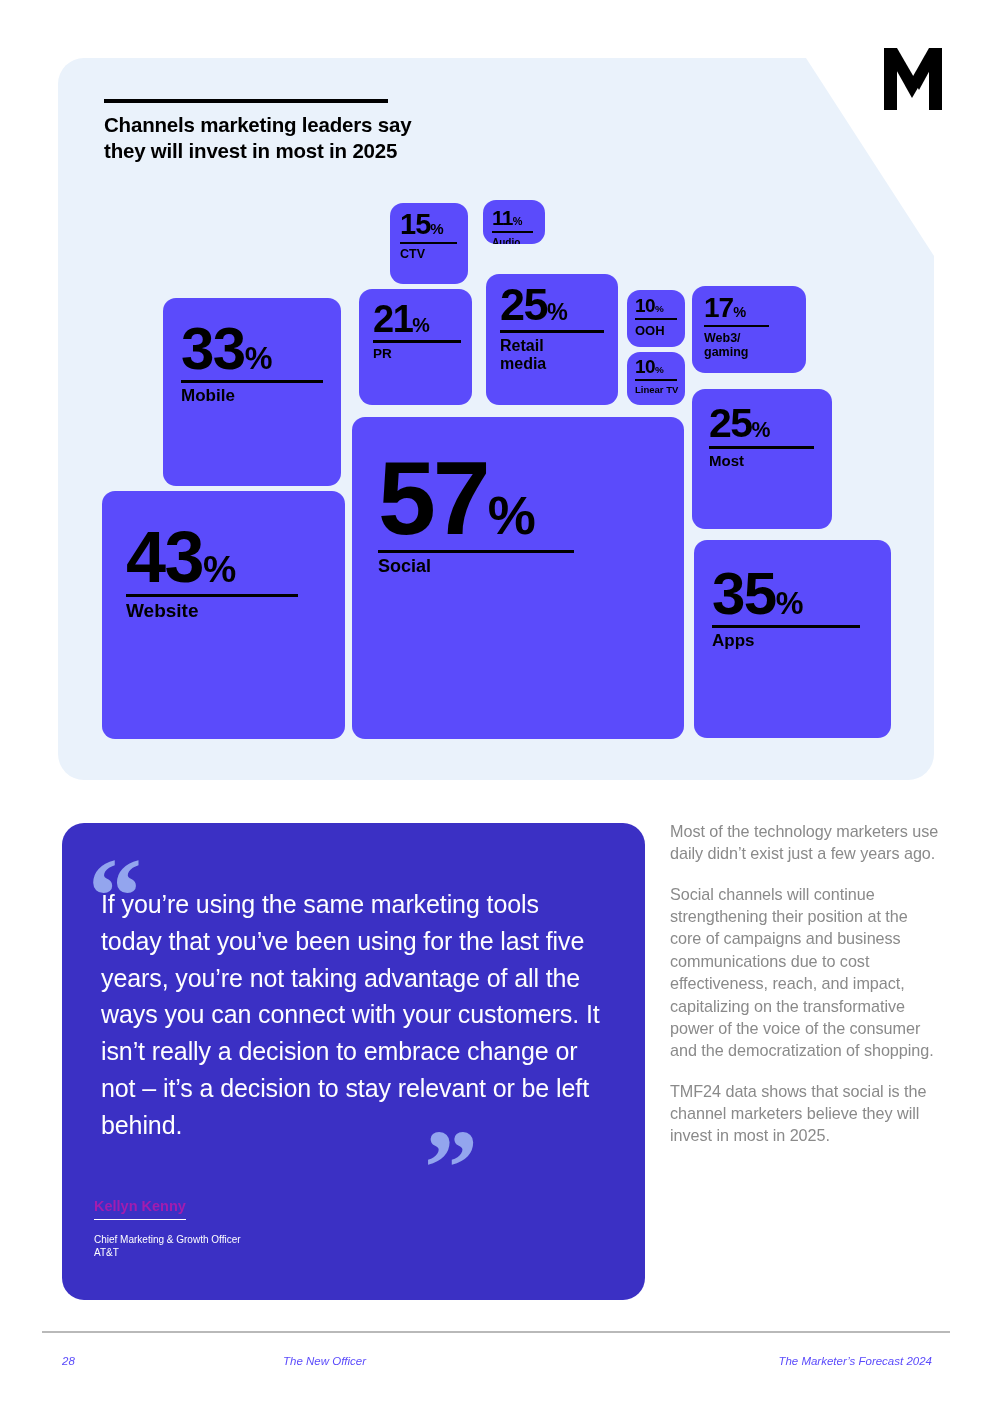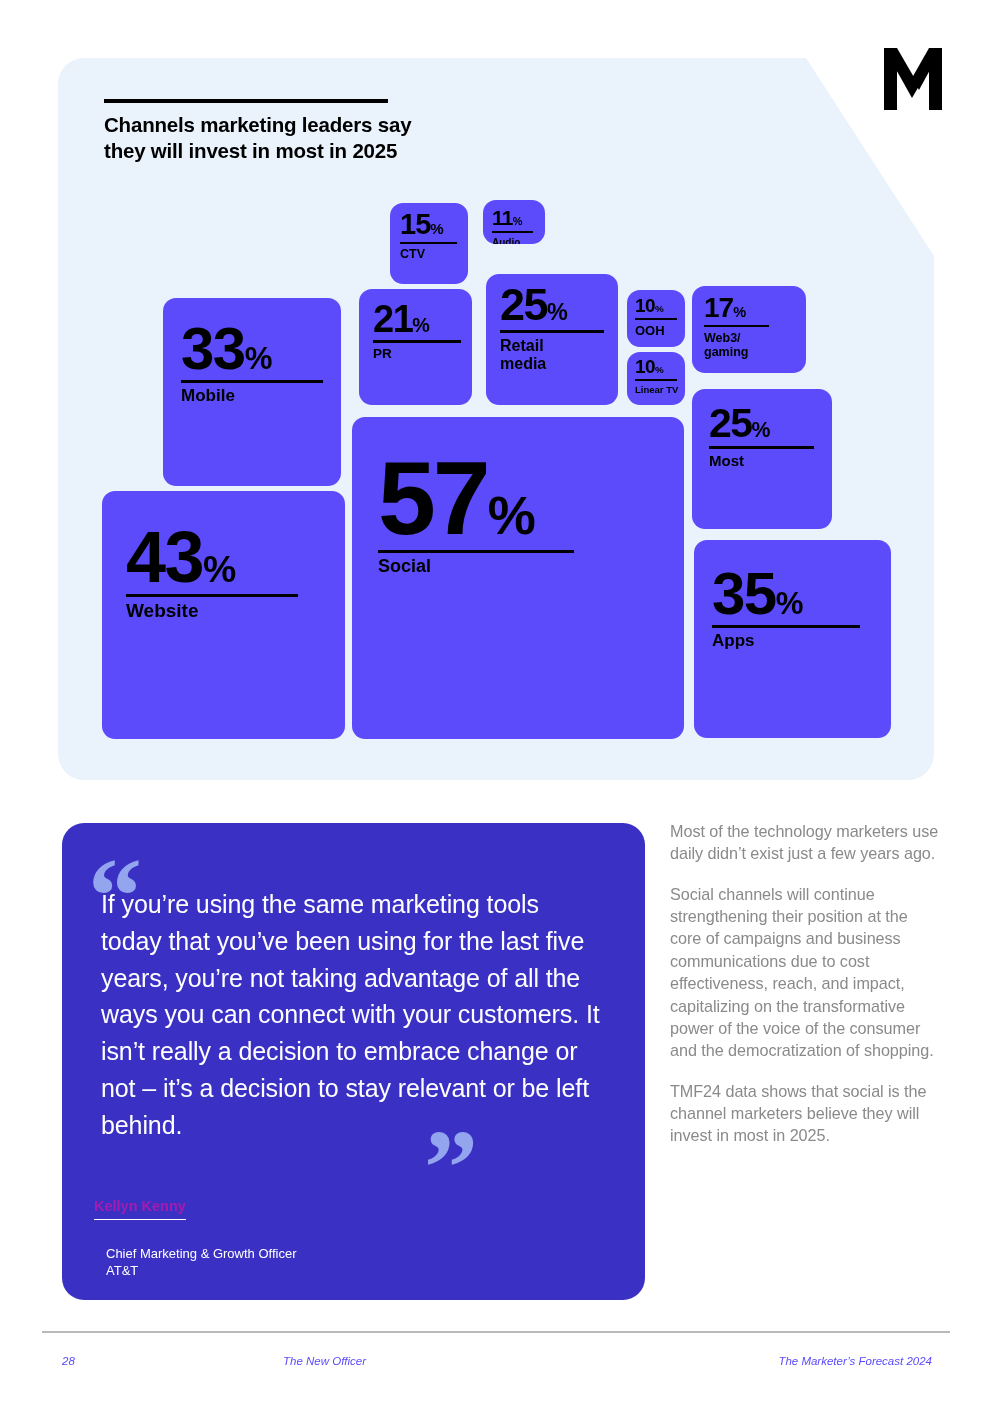--- a/index.html
+++ b/index.html
@@ -225,23 +225,23 @@
     font-weight: bold;
     color: #a21caf;
     padding-bottom: 5px;
     border-bottom: 1.5px solid #ffffff;
     display: inline-block;
   }
   #quote-role {
     position: absolute;
     left: 94px;
     top: 1233px;
-    margin: 12px;
+    margin: 0;
     width: 420px;
-    font-size: 13px;
+    font-size: 10px;
     line-height: 1.33;
     color: #ffffff;
     white-space: pre-line;
   }
 
   
   #side-copy {
     position: absolute;
     left: 670px;
     top: 820px;

